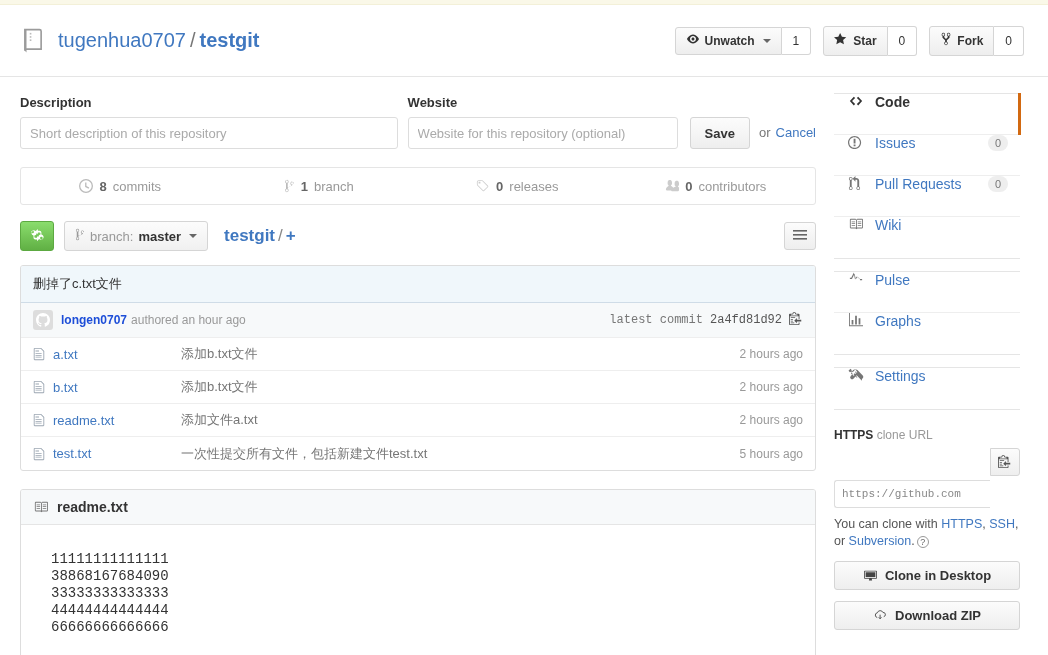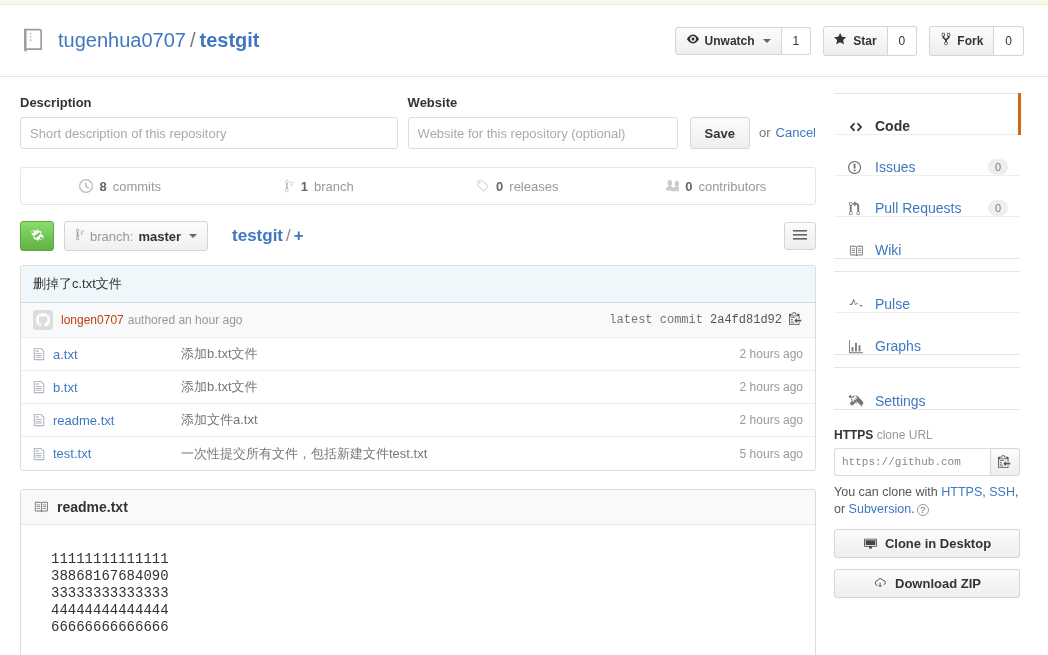--- a/index.html
+++ b/index.html
@@ -184,21 +184,21 @@
     border-radius: 3px;
     display: flex; align-items: center;
     padding: 0 10px;
     gap: 5px;
     font-size: 13px;
     color: #999;
     cursor: pointer;
   }
   .branch-select .bname { font-weight: bold; color: #333; }
   .breadcrumb {
-    margin-left: 24px;
+    margin-left: 16px;
     font-size: 17px;
     font-weight: bold;
   }
   .breadcrumb .plus { color: #4078c0; font-weight: bold; }
   .breadcrumb .bslash { color: #888; font-weight: normal; margin: 0 3px; }
   .list-toggle {
     margin-left: auto;
     width: 32px; height: 28px;
     background: linear-gradient(#fcfcfc, #eeeeee);
     border: 1px solid #d5d5d5;
@@ -233,21 +233,21 @@
   }
   .avatar {
     width: 20px; height: 20px;
     border-radius: 3px;
     background: #dddddd;
     margin-right: 8px;
     display: flex; align-items: center; justify-content: center;
     color: #ffffff;
     flex: none;
   }
-  .author-name { color: #c2410c; font-weight: normal; margin-right: 4px; }
+  .author-name { color: #1d4ed8; font-weight: bold; margin-right: 4px; }
   .commit-sha-wrap {
     margin-left: auto;
     display: flex; align-items: center; gap: 7px;
     font-family: "Liberation Mono", monospace;
     font-size: 12px;
     color: #767676;
   }
   .sha { color: #555; }
 
   .file-row {
@@ -296,21 +296,21 @@
     white-space: pre;
   }
 
   
   .side-nav {
     border-top: 1px solid #e5e5e5;
     border-bottom: 1px solid #e5e5e5;
   }
   .side-item {
     display: flex;
-    align-items: flex-end;
+    align-items: flex-start;
     height: 41px;
     padding: 0 12px 0 14px;
     font-size: 14px;
     color: #4078c0;
     border-bottom: 1px solid #eeeeee;
     position: relative;
     cursor: pointer;
   }
   .side-item:last-child { border-bottom: none; }
   .side-item .s-icon {
@@ -356,20 +356,21 @@
     border: 1px solid #dddddd;
     border-right: none;
     border-radius: 3px 0 0 3px;
     padding: 0 7px;
     font-family: "Liberation Mono", monospace;
     font-size: 11px;
     color: #888;
     background: #fff;
     outline: none;
     min-width: 0;
+    margin-top: 32px;
   }
   .clone-copy {
     width: 30px; height: 28px;
     background: linear-gradient(#fcfcfc, #eeeeee);
     border: 1px solid #d5d5d5;
     border-radius: 0 3px 3px 0;
     display: flex; align-items: center; justify-content: center;
     cursor: pointer;
     color: #555;
   }

